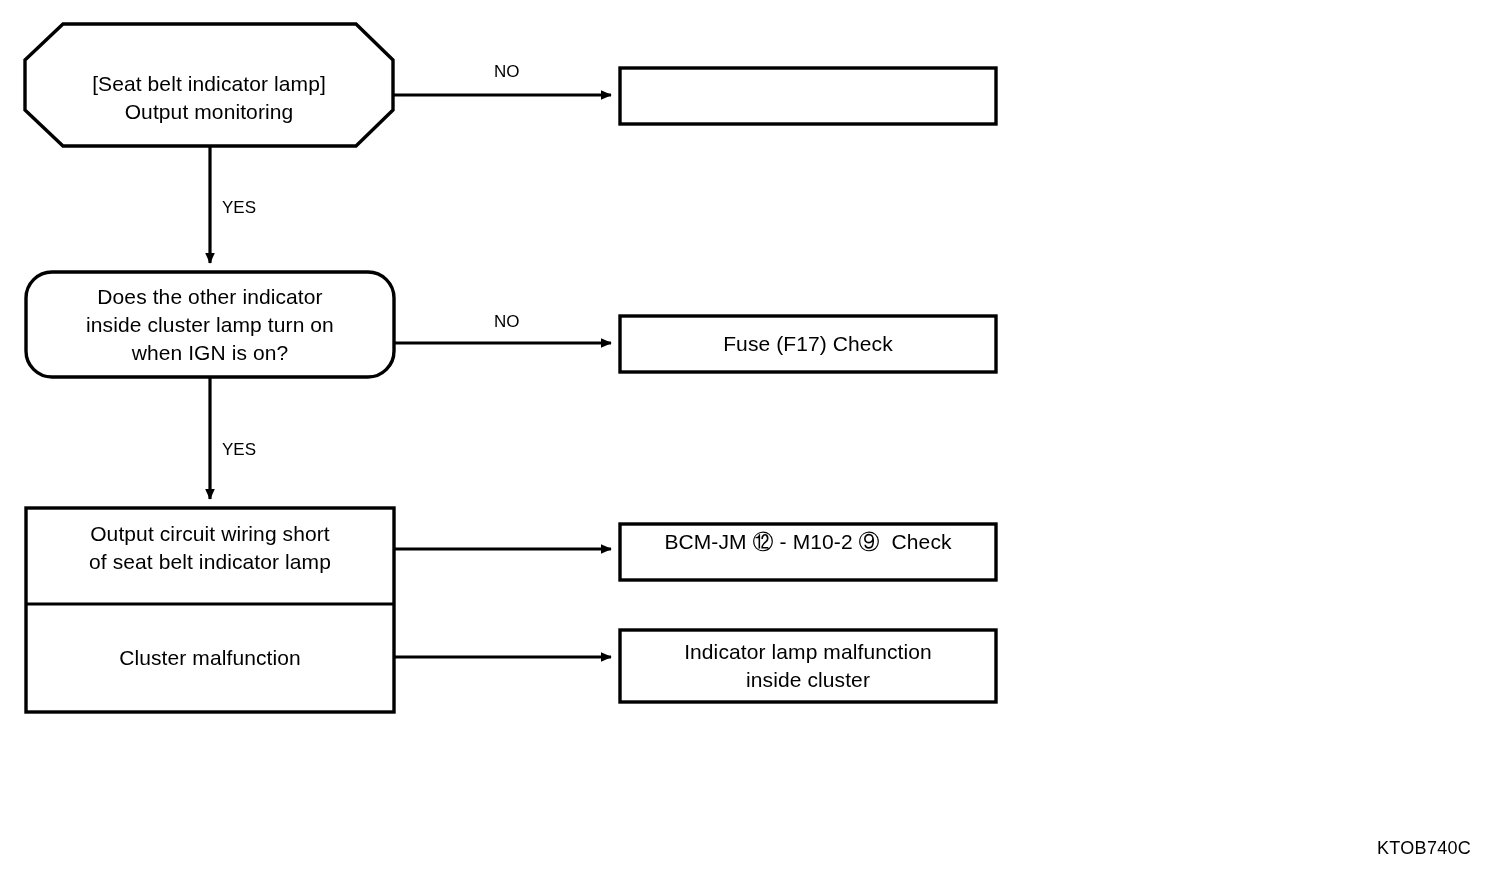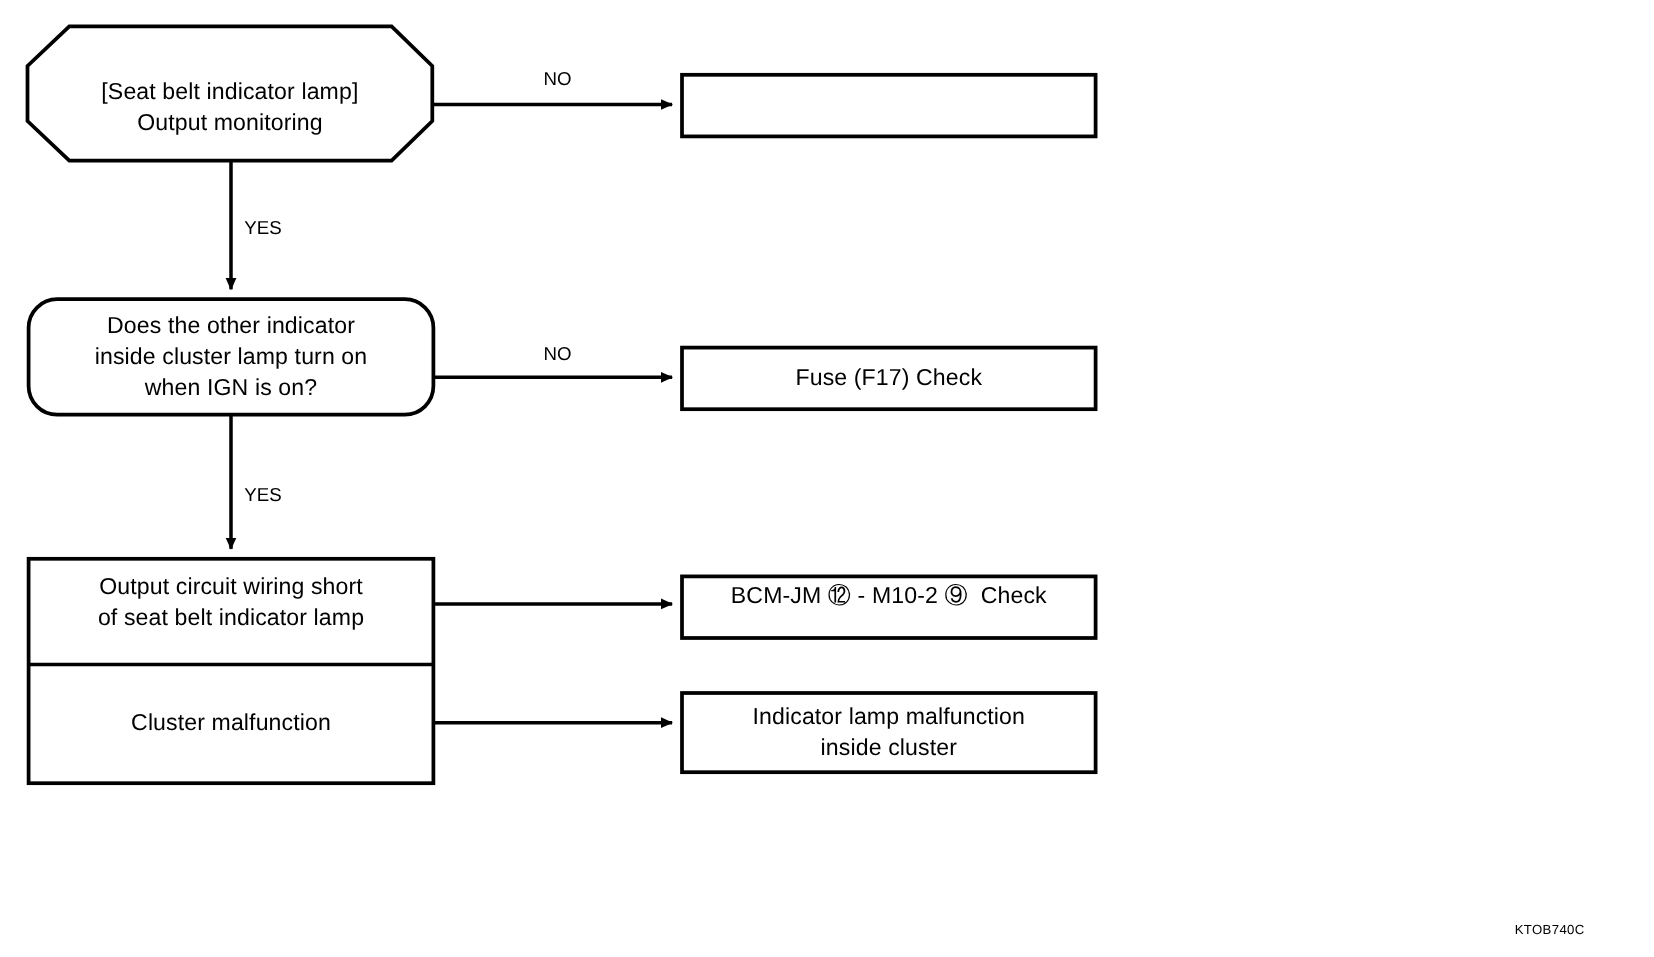--- a/index.html
+++ b/index.html
@@ -44,21 +44,21 @@
   .node-text .line { display: block; }
   .edge-label {
     position: absolute;
     font-size: 17px;
     line-height: 24px;
     color: #000;
     white-space: nowrap;
   }
   .caption {
     position: absolute;
-    font-size: 12px;
+    font-size: 18px;
     letter-spacing: 0.3px;
     color: #000;
     white-space: nowrap;
   }
 </style>
 </head>
 <body>
 
 <div id="flowchart-root">
 

